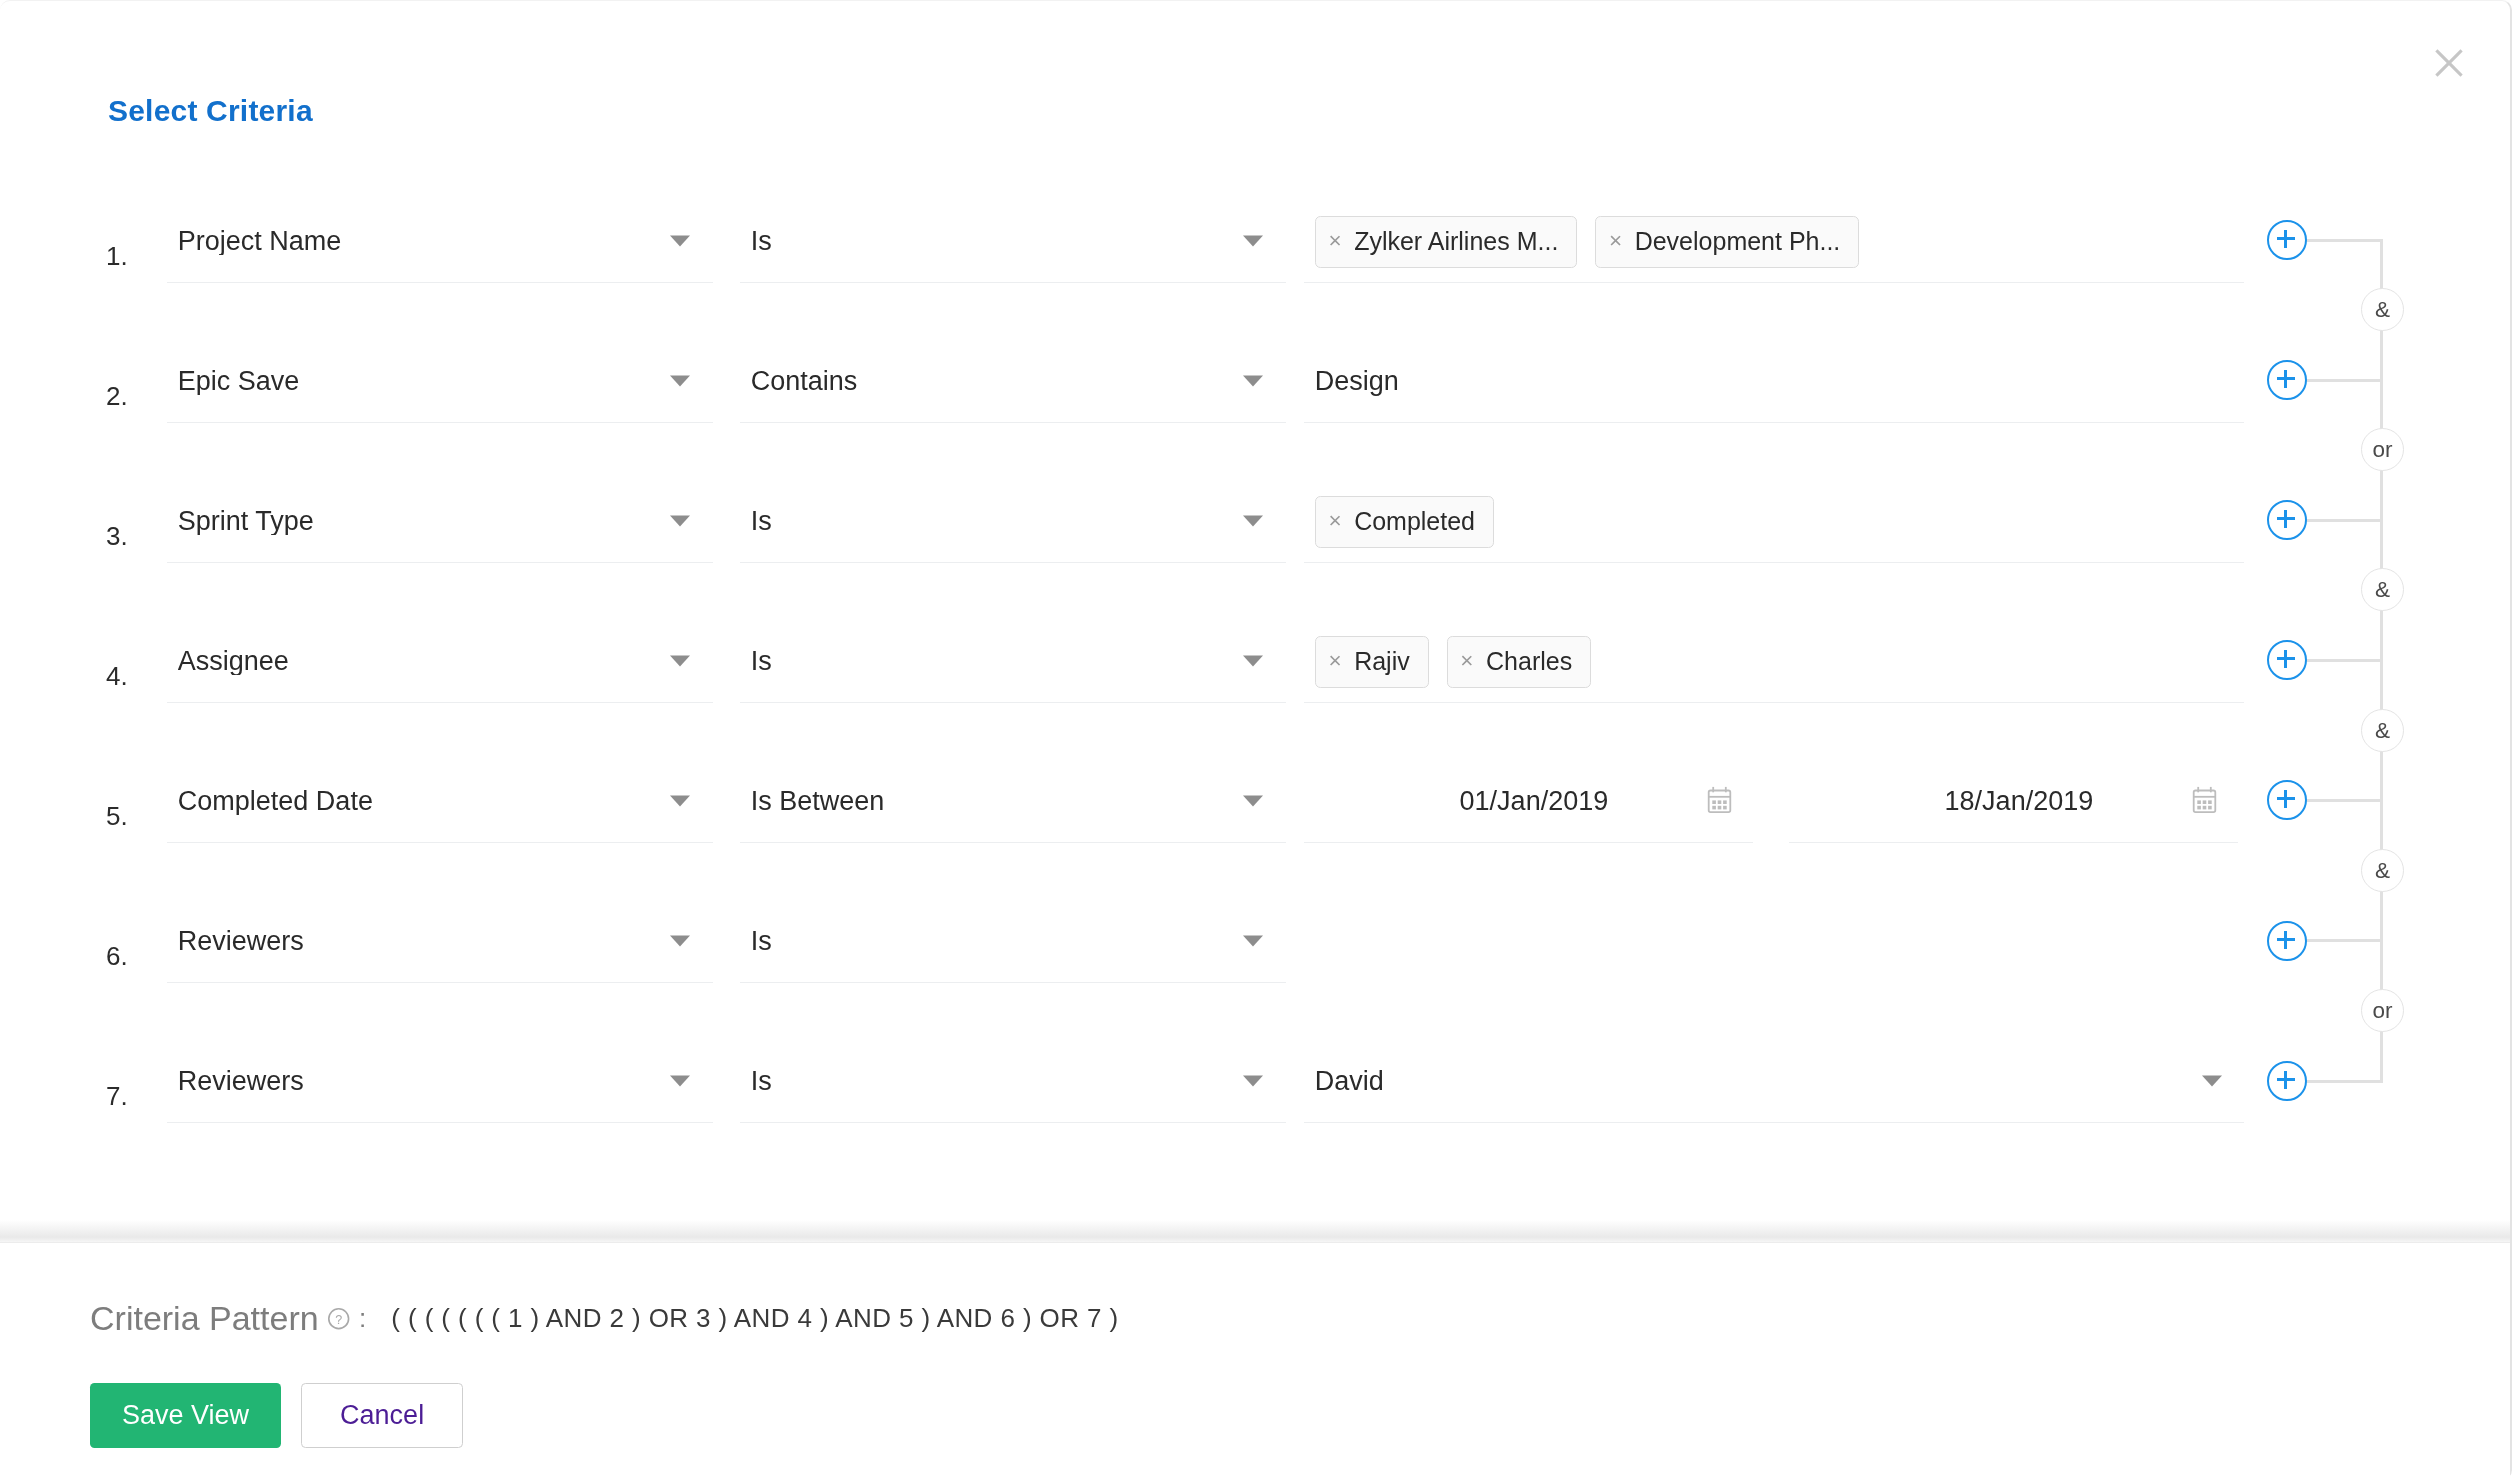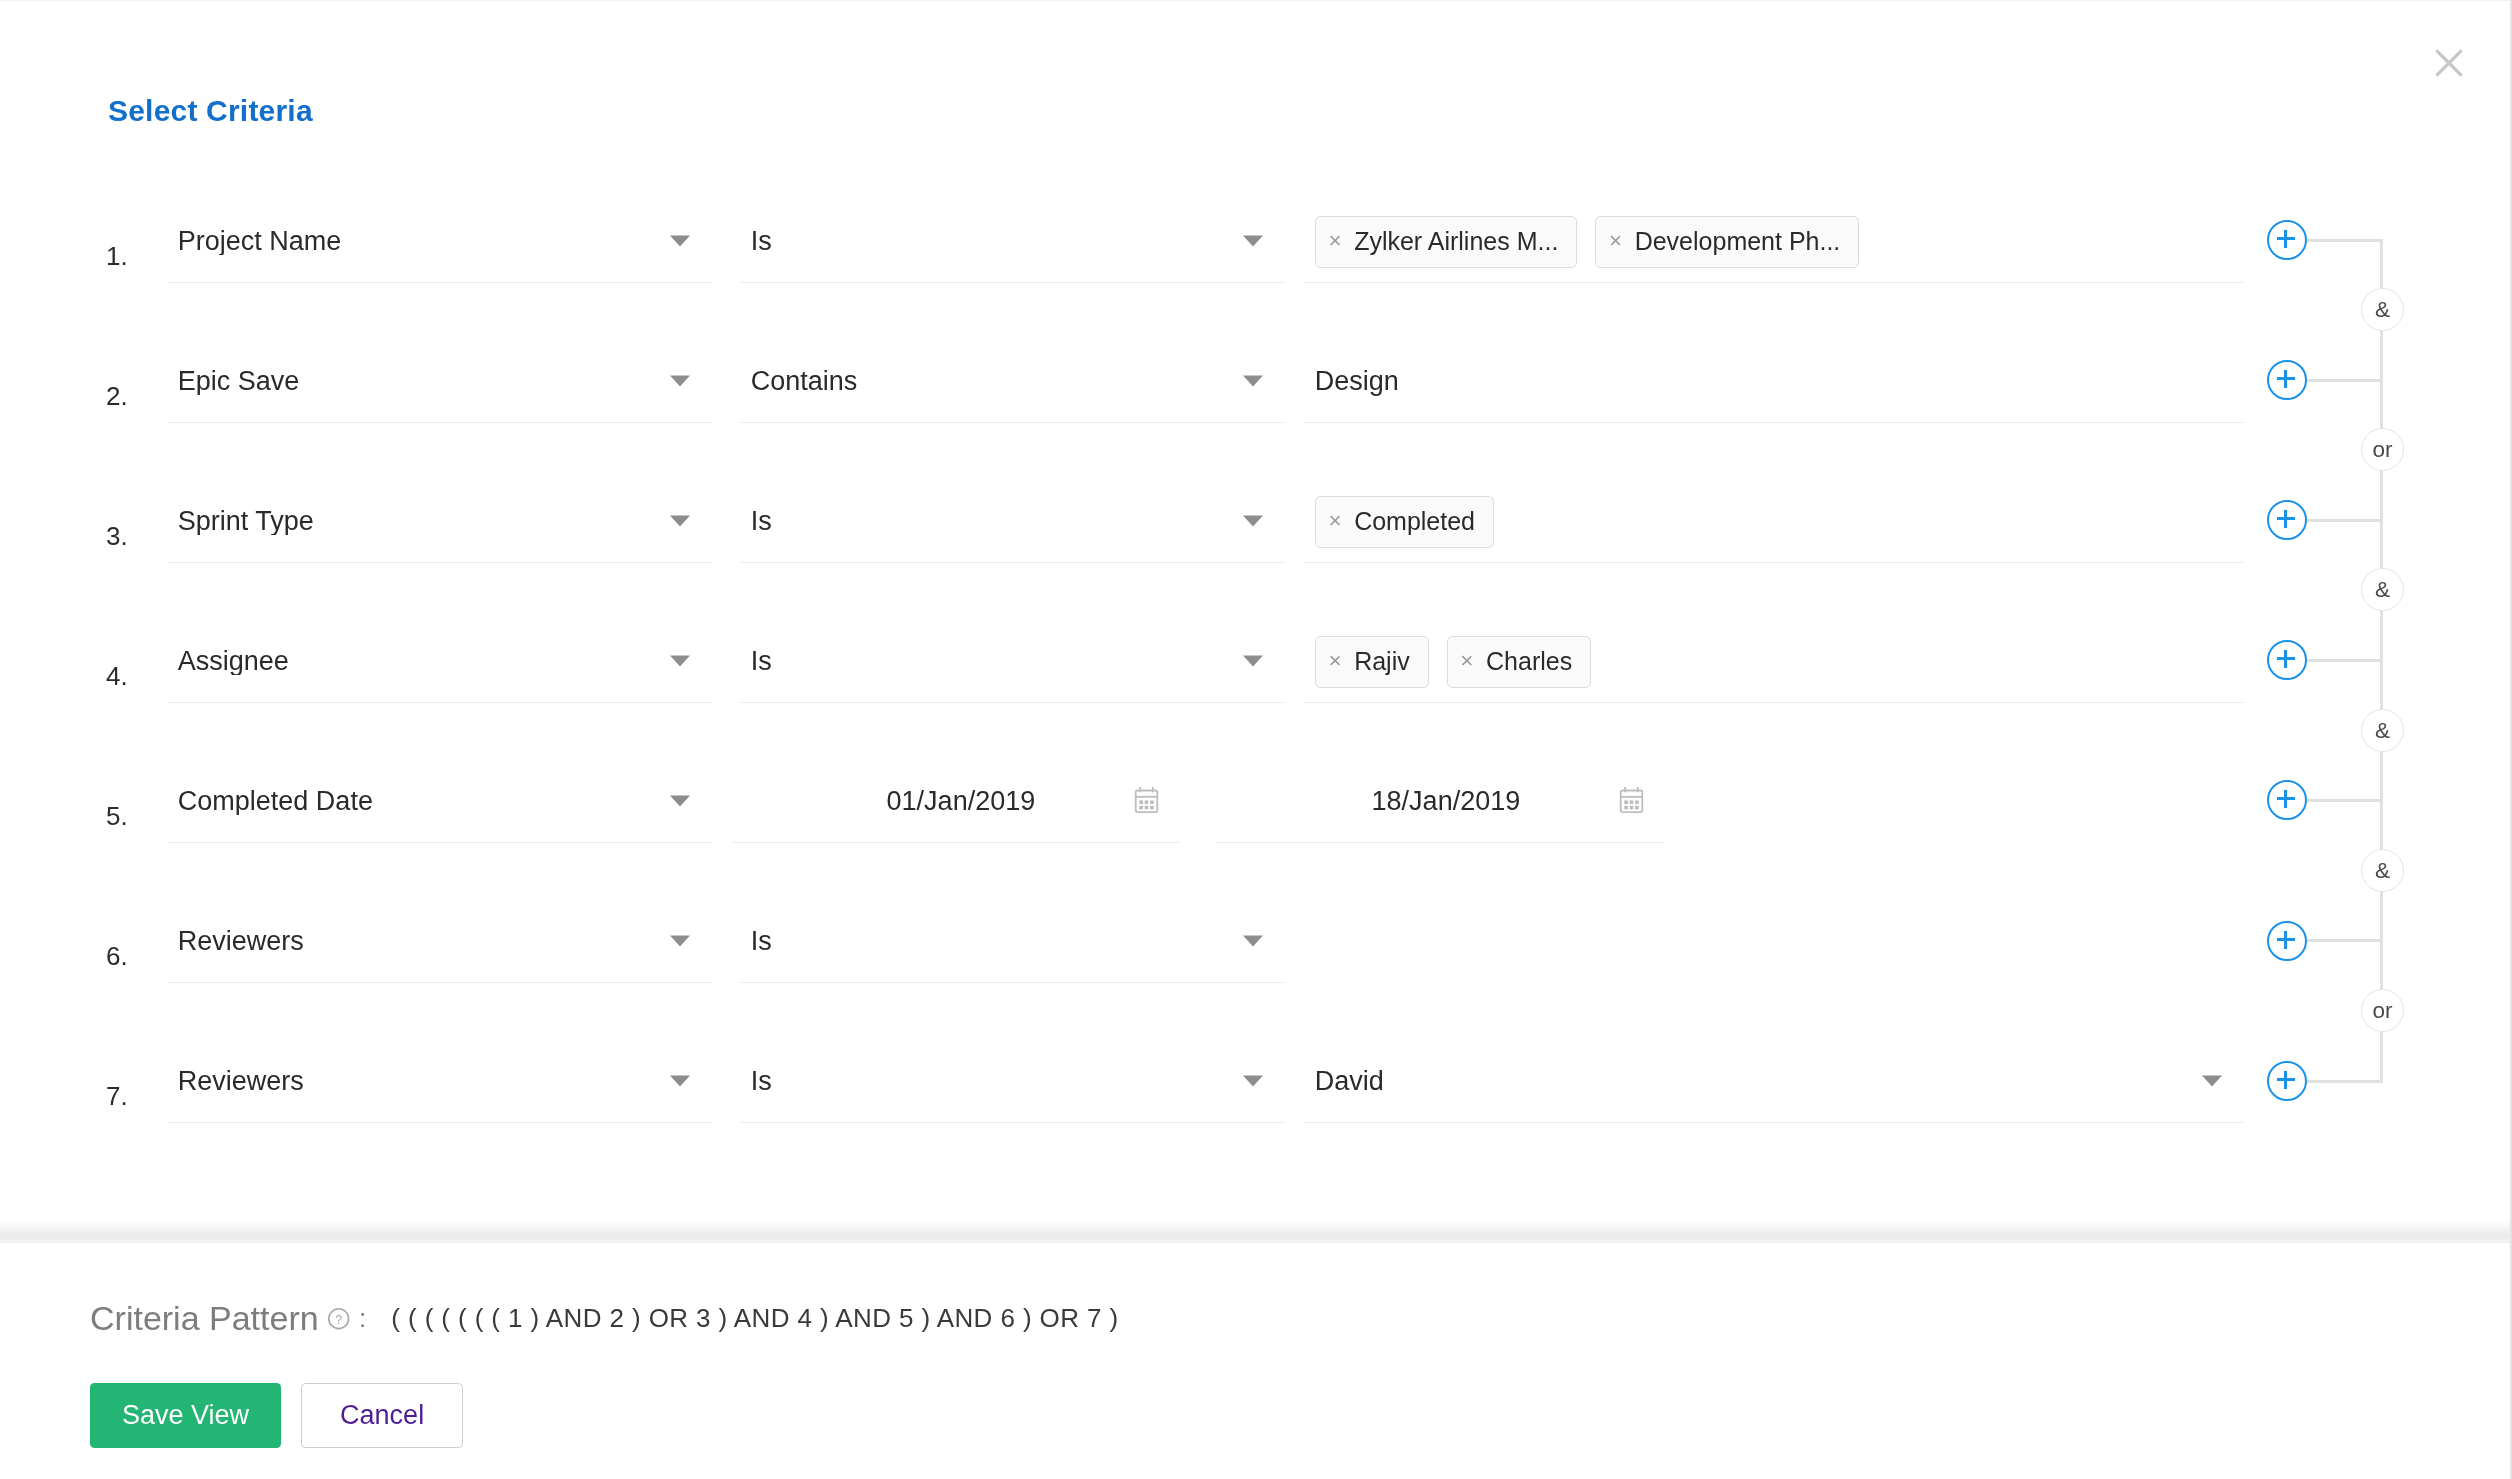--- a/index.html
+++ b/index.html
@@ -14,20 +14,21 @@
 
   .dialog {
     position: relative;
     width: 2512px;
     height: 1480px;
     background: #ffffff;
     border-right: 2.7px solid #e3e3e3;
     border-top: 1.8px solid #f2f2f2;
     display: flex;
     flex-direction: column;
+    border-radius: 10px;
   }
 
   
   .close-btn {
     position: absolute;
     top: 38px;
     right: 38px;
     width: 47px;
     height: 47px;
     cursor: pointer;
@@ -414,20 +415,24 @@
                 <span class="chip-x">×</span>
                 <span class="chip-label">Charles</span>
               </span>
             </div>
           </div>
         </div>
         <div class="criteria-row">
           <div class="row-index">5.</div>
           <div class="field col-field">
             <span class="fv">Completed Date</span>
+            <span class="caret"></span>
+          </div>
+          <div class="field col-operator">
+            <span class="fv">Is Between</span>
             <span class="caret"></span>
           </div>
           <div class="date-pair">
             <div class="date-box">
               <span class="dv">01/Jan/2019</span>
               <span class="cal-icon"><svg width="27" height="29" viewBox="0 0 30 32">
                   <rect x="3" y="6" width="24" height="24" rx="2" fill="none" stroke="#bdbdbd" stroke-width="2"></rect>
                   <line x1="3" y1="13" x2="27" y2="13" stroke="#bdbdbd" stroke-width="2"></line>
                   <line x1="8" y1="2" x2="8" y2="8" stroke="#bdbdbd" stroke-width="2"></line>
                   <line x1="22" y1="2" x2="22" y2="8" stroke="#bdbdbd" stroke-width="2"></line>

